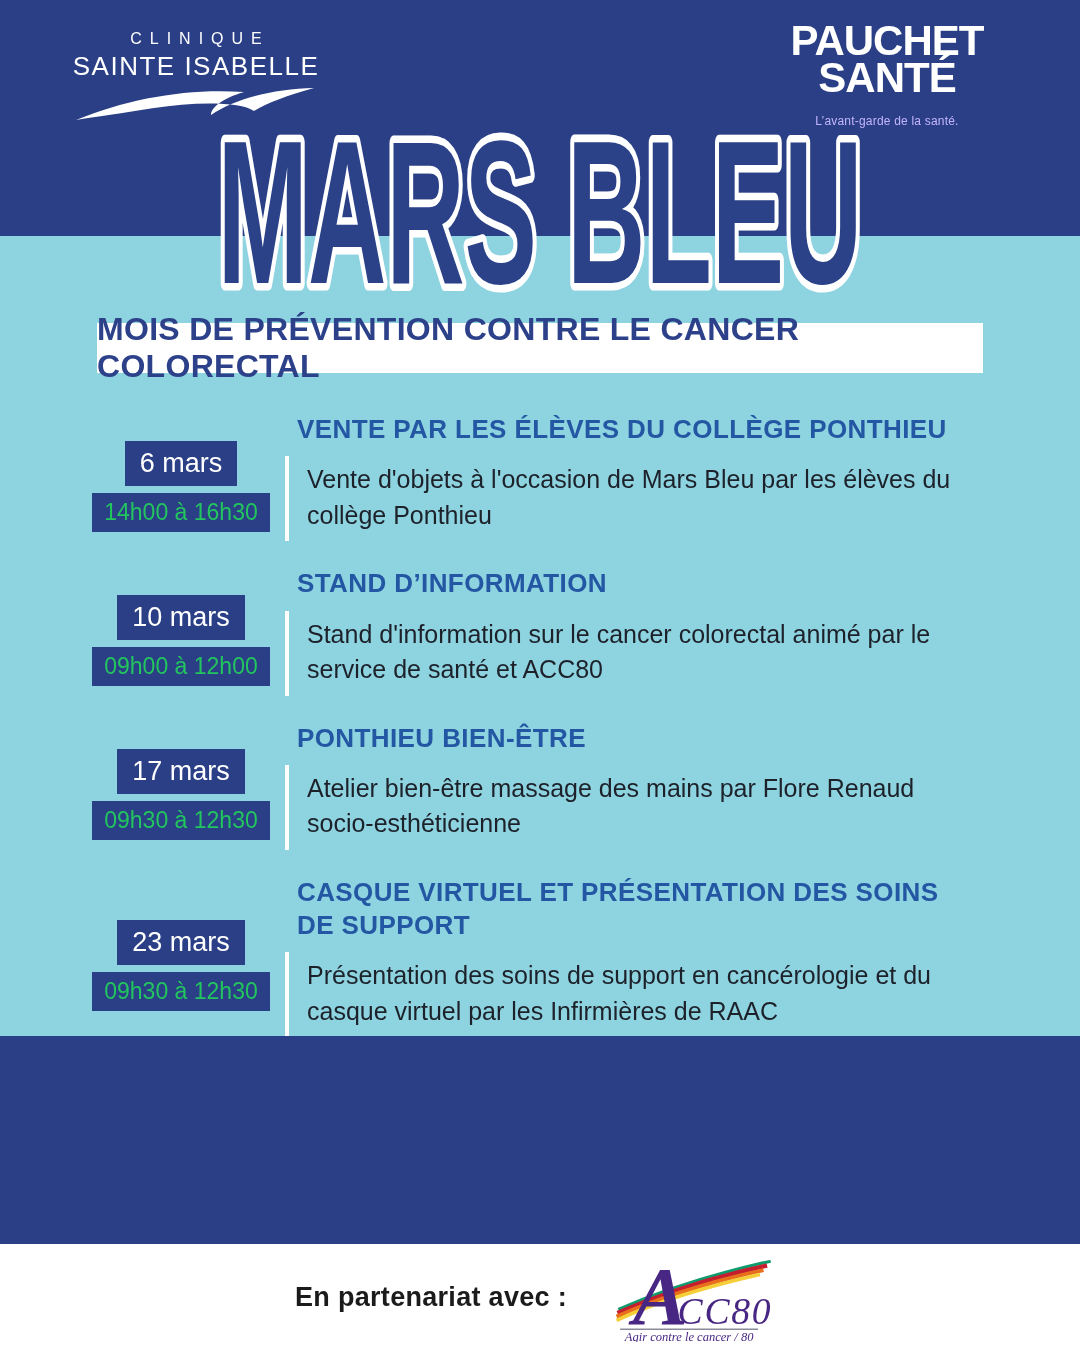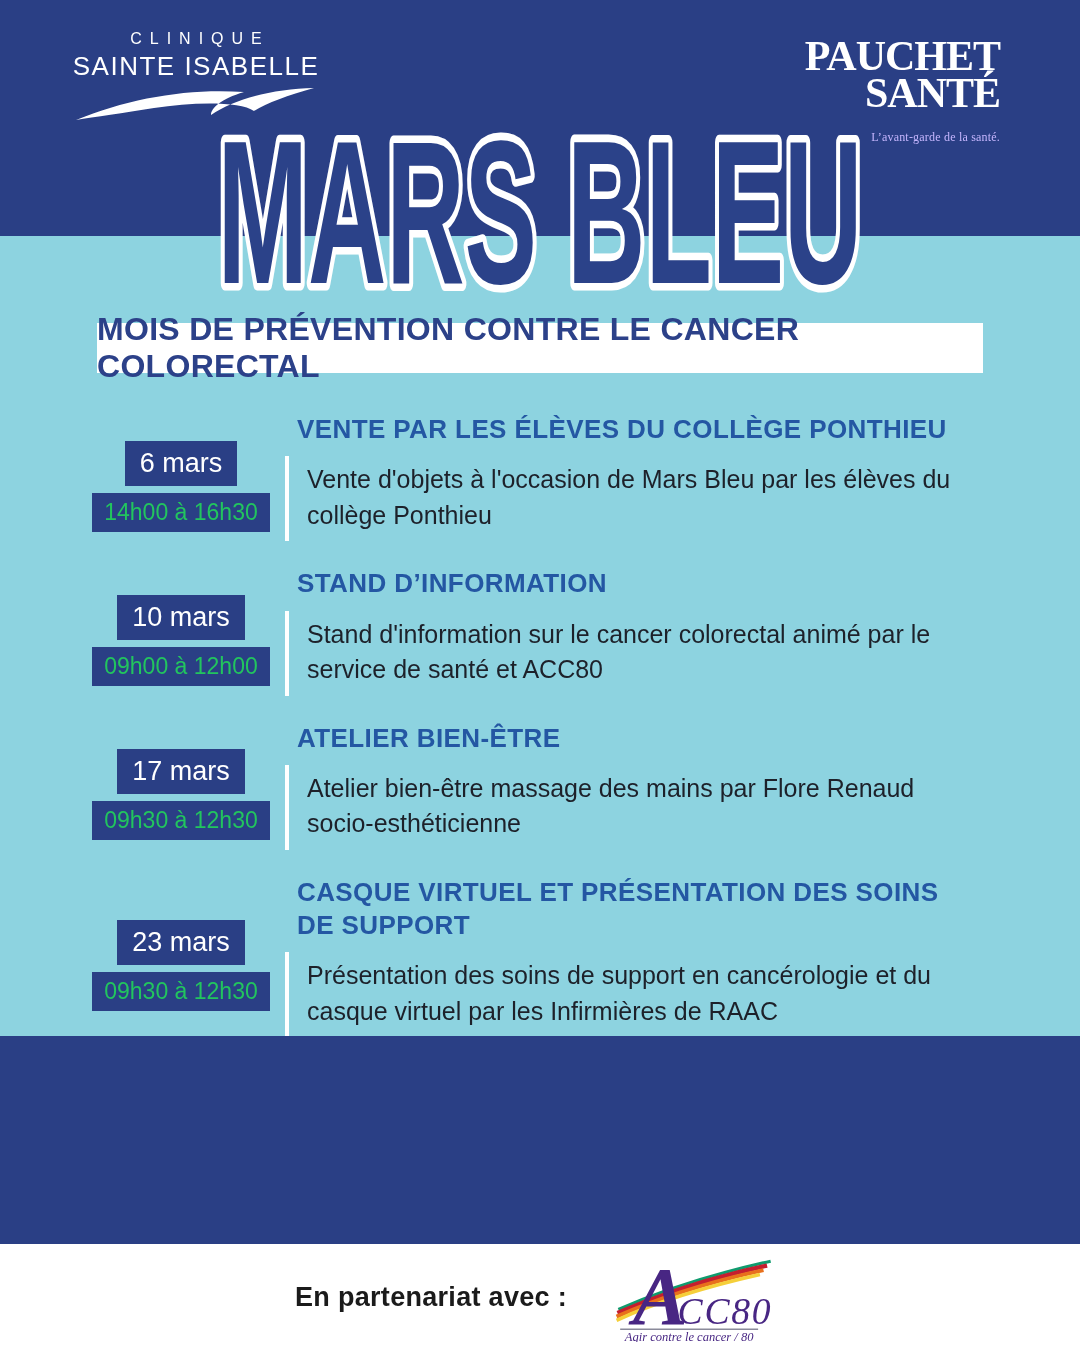--- a/index.html
+++ b/index.html
@@ -9,21 +9,21 @@
     margin:0 auto;
   }
   
   .header-band{position:absolute;top:0;left:0;width:1080px;height:236px;background:#2a3f85;}
 
   .clinic-logo{position:absolute;left:70px;top:30px;width:252px;text-align:center;color:#fff;}
   .clinic-logo .l1{font-size:16px;letter-spacing:8px;text-indent:8px;}
   .clinic-logo .l2{font-size:26px;letter-spacing:1.5px;margin-top:3px;}
   .clinic-swoosh{margin-top:2px;}
 
-  .pauchet-logo{position:absolute;right:80px;top:38px;width:226px;text-align:right;color:#fff;font-family:Liberation Serif, serif;}
+  .pauchet-logo{position:absolute;right:80px;top:22px;width:226px;text-align:center;color:#fff;}
   .pauchet-logo .p1,.pauchet-logo .p2{font-weight:bold;font-size:42px;line-height:37px;letter-spacing:-1px;}
   .pauchet-logo .tagline{font-size:12px;margin-top:18px;letter-spacing:0.2px;color:#c4b5fd;}
 
   
   .hero-title-svg{position:absolute;left:205px;top:108px;z-index:3;}
 
   .subtitle-banner{
     position:absolute;left:97px;top:323px;width:886px;height:50px;background:#fff;
     display:flex;align-items:center;justify-content:center;z-index:2;
   }
@@ -102,21 +102,21 @@
     <div class="event">
       <div class="event-title">STAND D’INFORMATION</div>
       <div class="event-badges">
         <div class="badge-date">10 mars</div>
         <div class="badge-time">09h00 à 12h00</div>
       </div>
       <div class="event-desc">Stand d'information sur le cancer colorectal animé par le service de santé et ACC80</div>
     </div>
 
     <div class="event">
-      <div class="event-title">ATELIER BIEN-ÊTRE</div>
+      <div class="event-title">PONTHIEU BIEN-ÊTRE</div>
       <div class="event-badges">
         <div class="badge-date">17 mars</div>
         <div class="badge-time">09h30 à 12h30</div>
       </div>
       <div class="event-desc">Atelier bien-être massage des mains par Flore Renaud socio-esthéticienne</div>
     </div>
 
     <div class="event">
       <div class="event-title">CASQUE VIRTUEL ET PRÉSENTATION DES SOINS DE SUPPORT</div>
       <div class="event-badges">

